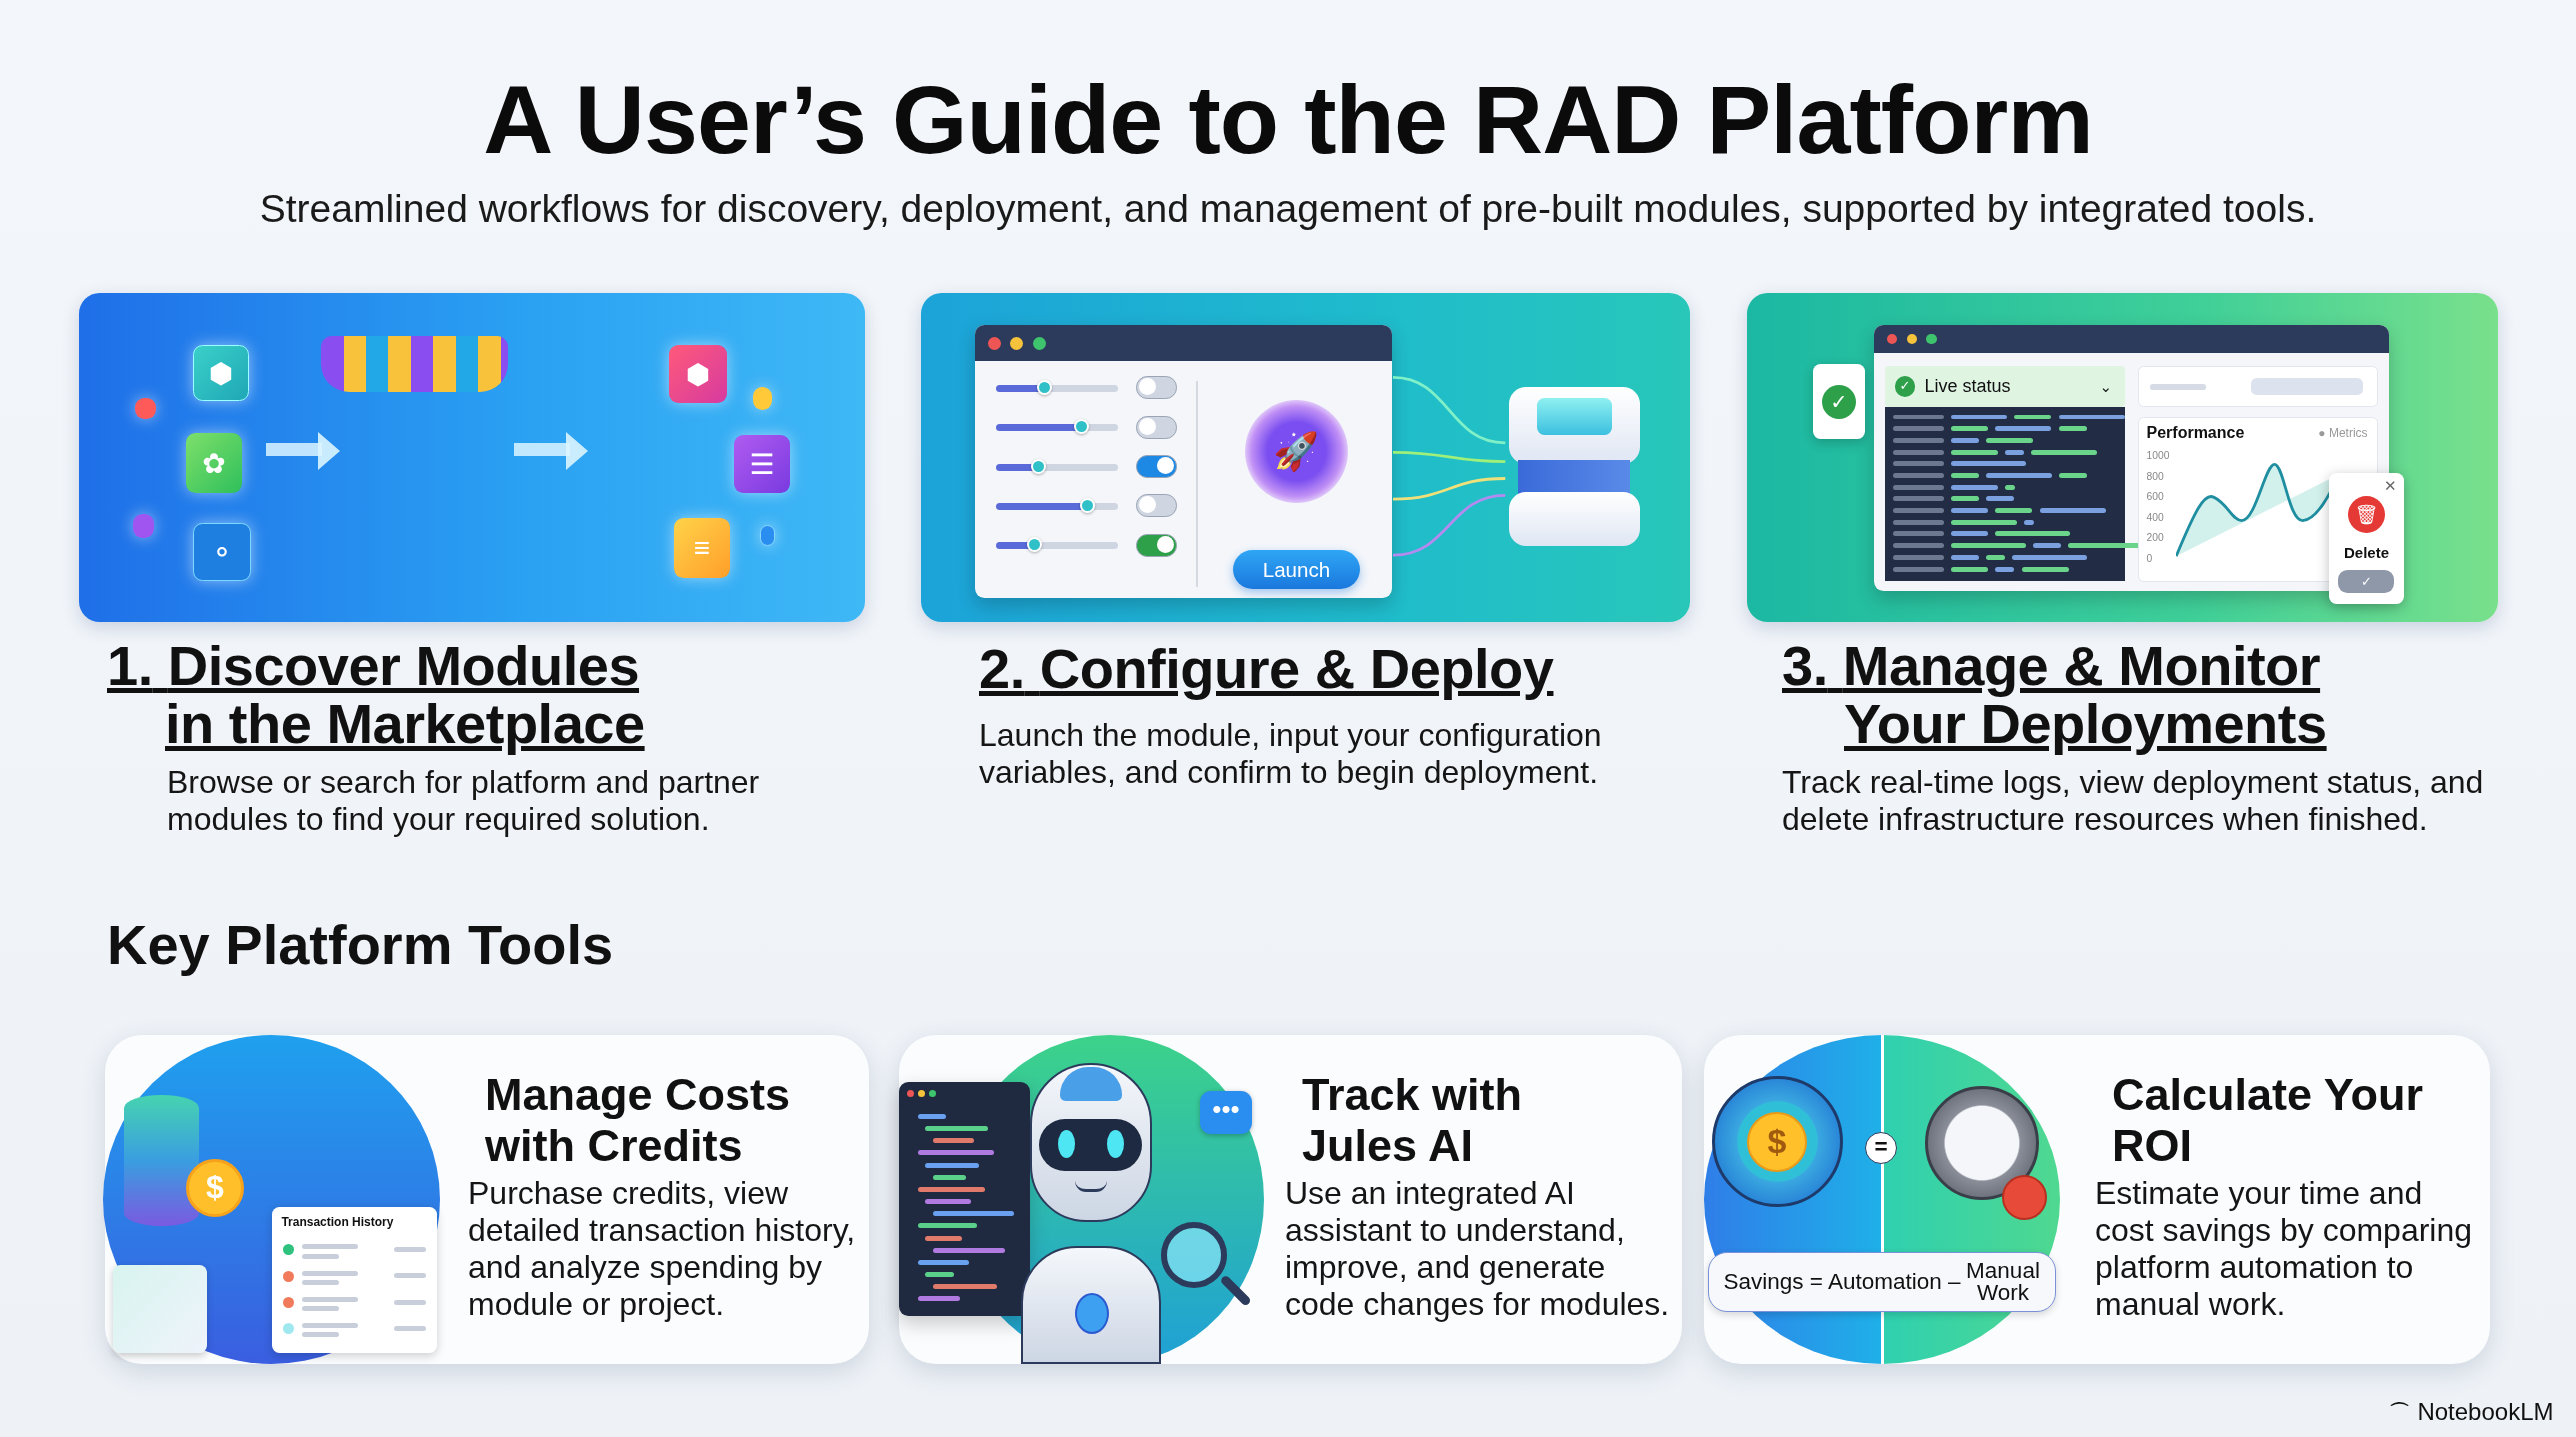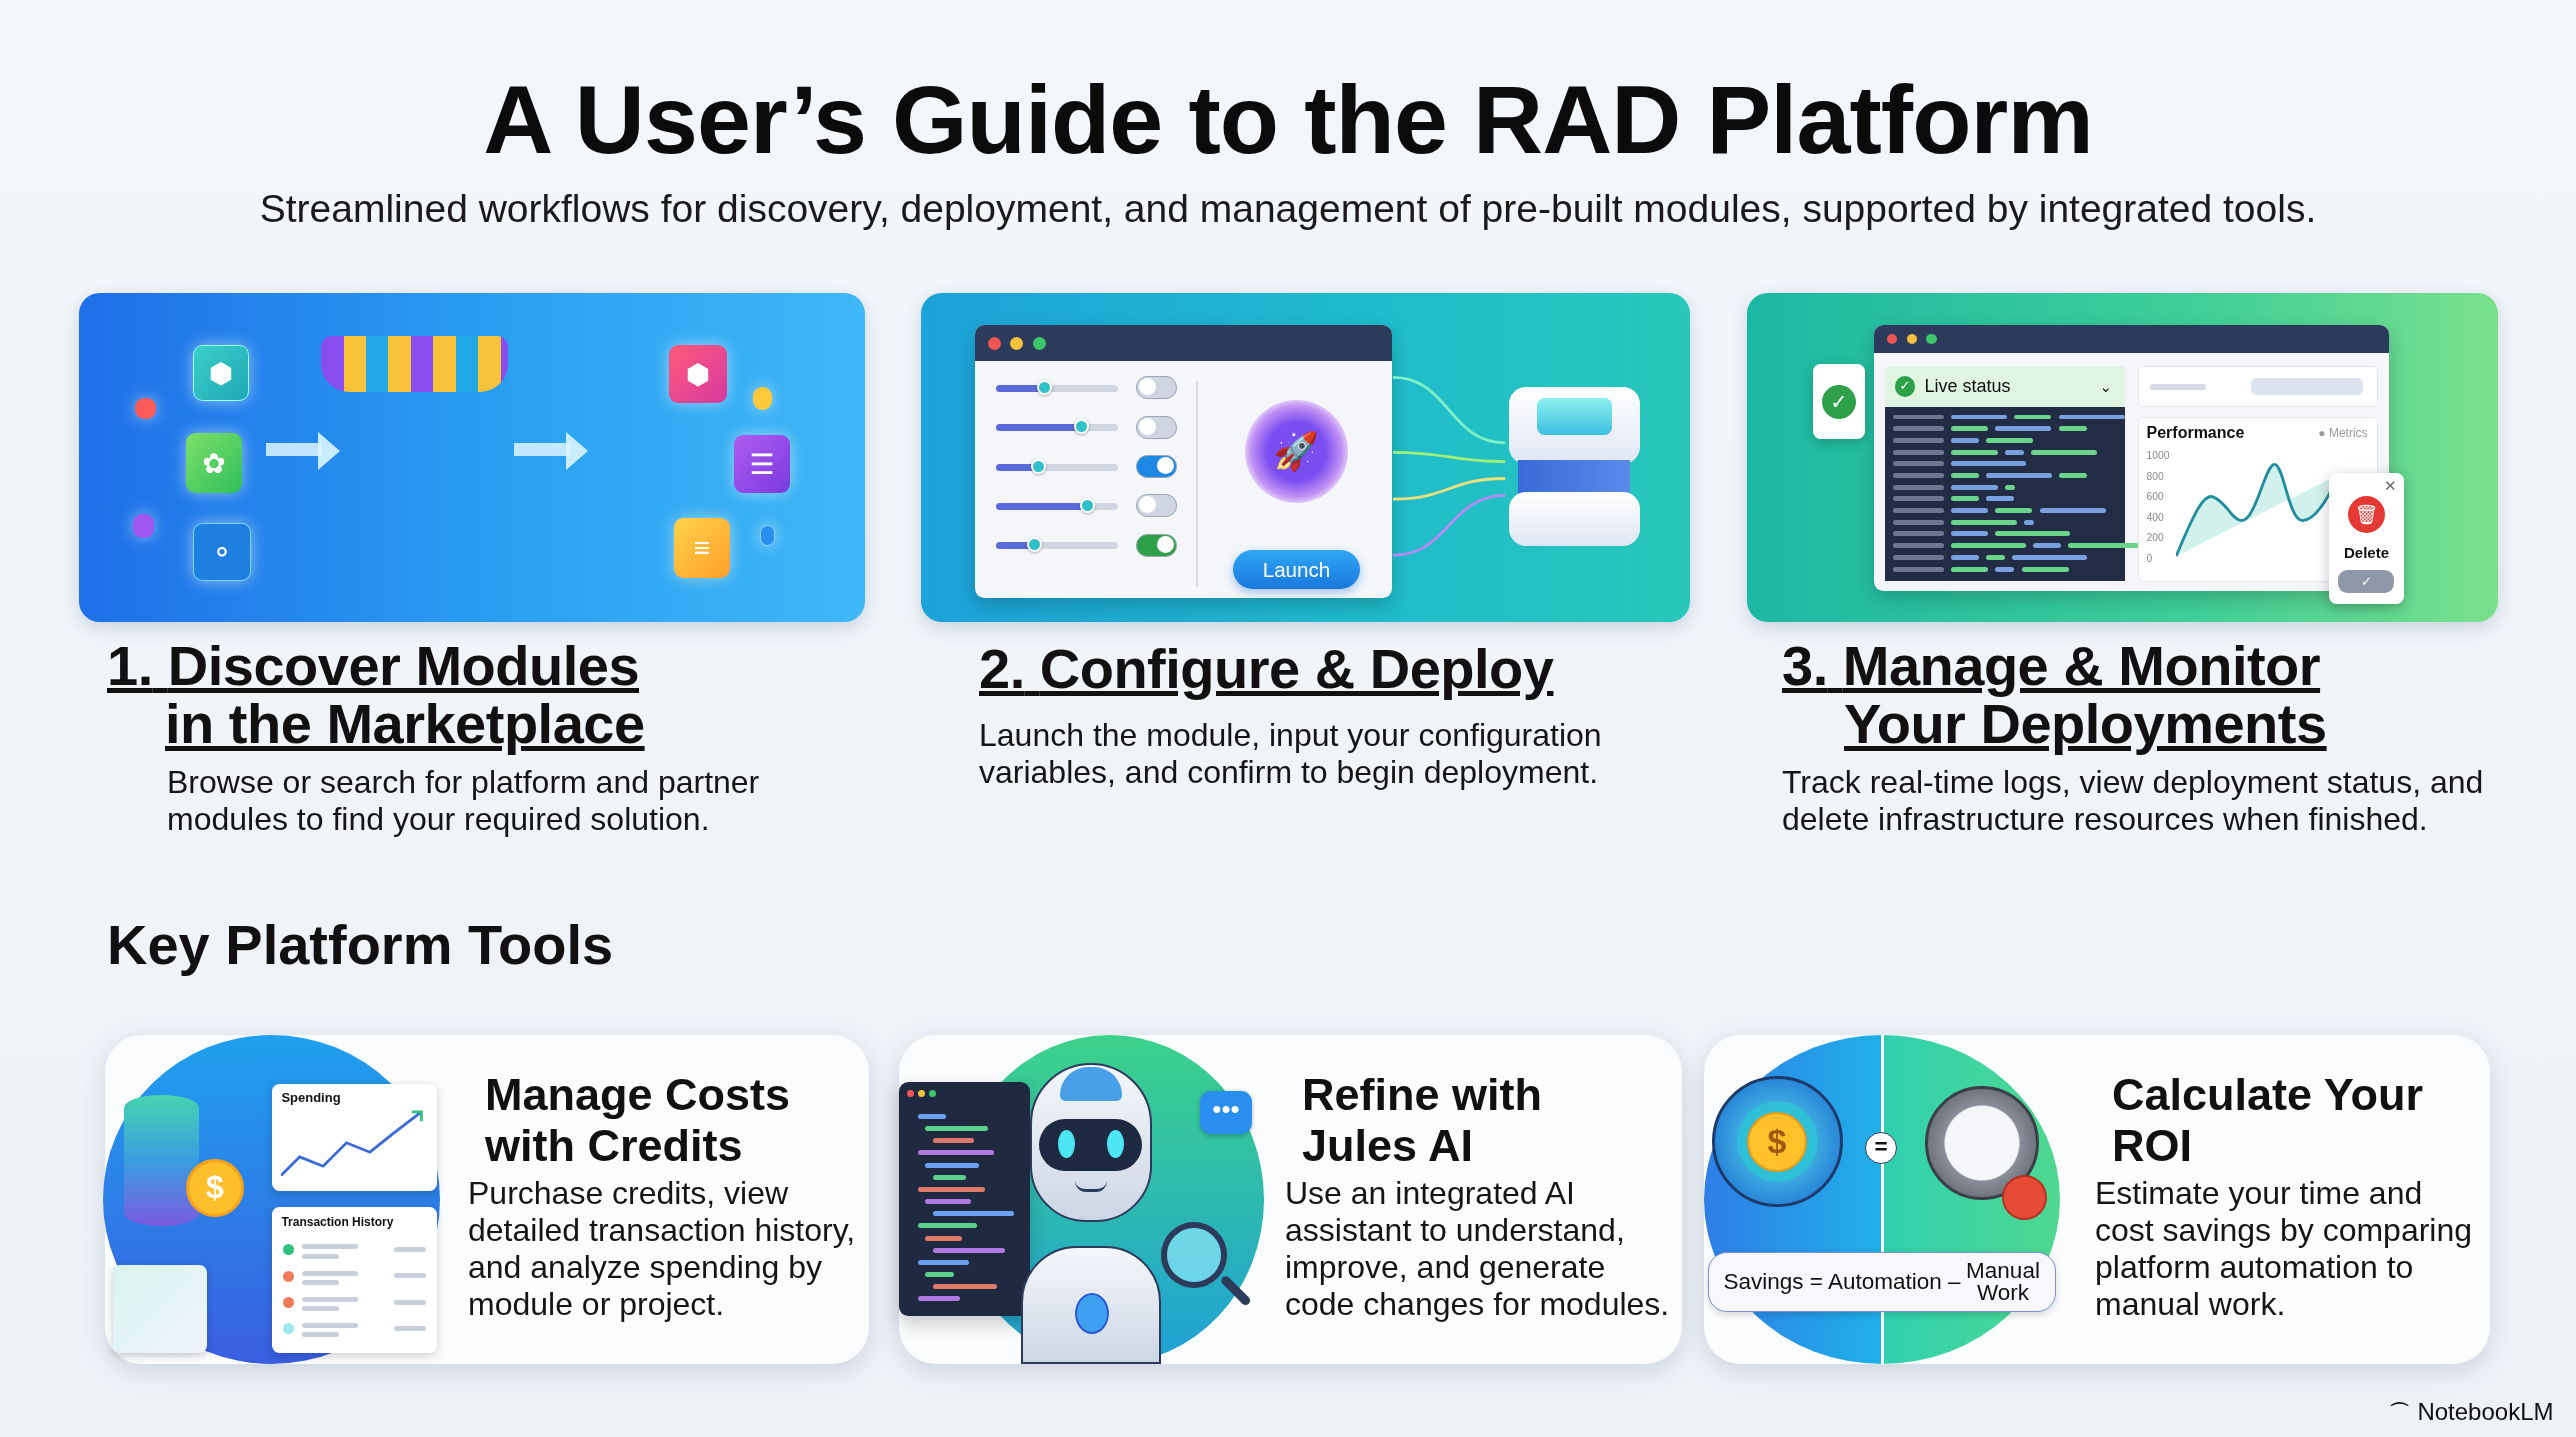--- a/index.html
+++ b/index.html
@@ -259,27 +259,20 @@
 </div>
 <div id="step3-desc" class="step-desc">Track real-time logs, view deployment status, and delete infrastructure resources when finished.</div>
 
 <div id="tools-heading" class="abs">Key Platform Tools</div>
 
 <div id="tool1" class="tool-card">
   <div class="abs" style="left:-1.9px;top:0;width:337px;height:329px;border-radius:50%;background:linear-gradient(180deg,#1fa0ee,#3a5ee0);"></div>
   <div class="abs" style="left:19px;top:60px;width:75px;height:131px;border-radius:37px/13px;background:linear-gradient(180deg,#46d3b0,#3a9ee0 50%,#7a5ae0);"></div>
   <div class="abs" style="left:81px;top:124px;width:58px;height:58px;border-radius:50%;background:#ffbf2a;border:3.7px solid #f6a21a;color:#fff;font-size:32px;font-weight:700;text-align:center;line-height:51px;">$</div>
   <div class="abs" style="left:7.5px;top:230px;width:94px;height:88px;background:linear-gradient(135deg,#d8f4ef,#eef3fb);border-radius:7.5px;box-shadow:0 2.8px 7.5px rgba(0,0,0,0.2);"></div>
-  <div class="abs" style="left:167px;top:49px;width:165px;height:107px;background:#fff;border-radius:7.5px;box-shadow:0 2.8px 9.4px rgba(0,0,0,0.18);">
-    <span class="abs" style="left:9.4px;top:5.6px;font-size:13px;font-weight:700;">Spending</span>
-    <svg class="abs" style="left:9.4px;top:26px;" width="146" height="75" viewBox="0 0 156 80">
-      <path d="M0 70 L20 50 L45 60 L70 35 L95 45 L120 25 L150 2" stroke="#3a6ad8" stroke-width="3" fill="none"></path>
-      <path d="M140 2 L150 2 L150 12" stroke="#2ec27e" stroke-width="3" fill="none"></path>
-    </svg>
-  </div>
   <div class="abs" style="left:167px;top:172px;width:165px;height:146px;background:#fff;border-radius:7.5px;box-shadow:0 2.8px 9.4px rgba(0,0,0,0.18);">
     <span class="abs" style="left:9.4px;top:7.5px;font-size:12px;font-weight:700;">Transaction History</span>
     <div id="history-rows">
         <div class="abs" style="left: 11.2px; top: 37px; width: 11.2px; height: 11.2px; border-radius: 50%; background: rgb(46, 194, 126);"></div>
         <div class="line" style="left: 30px; top: 37px; width: 56px; height: 4.7px; background: rgb(200, 207, 219);"></div>
         <div class="line" style="left: 30px; top: 47px; width: 37px; height: 4.7px; background: rgb(200, 207, 219);"></div>
         <div class="line" style="left: 122px; top: 40px; width: 32px; height: 4.7px; background: rgb(200, 207, 219);"></div>
         <div class="abs" style="left: 11.2px; top: 64px; width: 11.2px; height: 11.2px; border-radius: 50%; background: rgb(240, 122, 90);"></div>
         <div class="line" style="left: 30px; top: 64px; width: 56px; height: 4.7px; background: rgb(200, 207, 219);"></div>
         <div class="line" style="left: 30px; top: 73px; width: 37px; height: 4.7px; background: rgb(200, 207, 219);"></div>
@@ -335,21 +328,21 @@
     <div class="abs" style="left:56px;top:67px;width:17px;height:28px;border-radius:50%;background:#4ee6f2;"></div>
     <div class="abs" style="left:105px;top:67px;width:17px;height:28px;border-radius:50%;background:#4ee6f2;"></div>
     <div class="abs" style="left:73px;top:118px;width:32px;height:11.2px;border-bottom:3.7px solid #2c3a5c;border-radius:0 0 19px 19px;"></div>
     <div class="abs" style="left:19px;top:183px;width:140px;height:118px;border-radius:56px 56px 0 0;background:linear-gradient(180deg,#f4f7fb,#cdd6e4);border:2.8px solid #2c3a5c;"></div>
     <div class="abs" style="left:73px;top:230px;width:34px;height:41px;border-radius:50%;background:#3ea0f0;border:2.8px solid #2c5ad0;"></div>
   </div>
   <div class="abs" style="left:301px;top:56px;width:52px;height:43px;border-radius:11.2px;background:#2a8ef0;color:#fff;font-size:26px;text-align:center;line-height:37px;box-shadow:0 1.9px 5.6px rgba(0,0,0,0.25);">•••</div>
   <div class="abs" style="left:262px;top:187px;width:66px;height:66px;border-radius:50%;border:6.6px solid #2c3a5c;background:rgba(140,230,250,0.7);"></div>
   <div class="abs" style="left:318px;top:251px;width:37px;height:9.4px;background:#2c3a5c;transform:rotate(45deg);border-radius:4.7px;"></div>
   <div class="tool-title" style="left:386px;top:34px;">
-    <div>Refine with</div>
+    <div>Track with</div>
     <div>Jules AI</div>
   </div>
   <div class="tool-desc" style="left:386px;top:140px;width:393px;">Use an integrated AI assistant to understand, improve, and generate code changes for modules.</div>
 </div>
 
 <div id="tool3" class="tool-card">
   <div class="abs" style="left:0;top:0;width:356px;height:329px;border-radius:50%;background:linear-gradient(90deg,#2f7ee8 0%,#1fb0e8 50%,#2fd0b0 50%,#4fd890 100%);overflow:hidden;">
     <div class="abs" style="left:177px;top:0;width:2.8px;height:329px;background:#fff;"></div>
   </div>
   <div class="abs" style="left:7.5px;top:41px;width:131px;height:131px;border-radius:50%;background:radial-gradient(circle,#2fc0d8 45%,#3aa8e0 46%,#2a88d8 70%);border:3.7px solid #1e3a6a;"></div>

